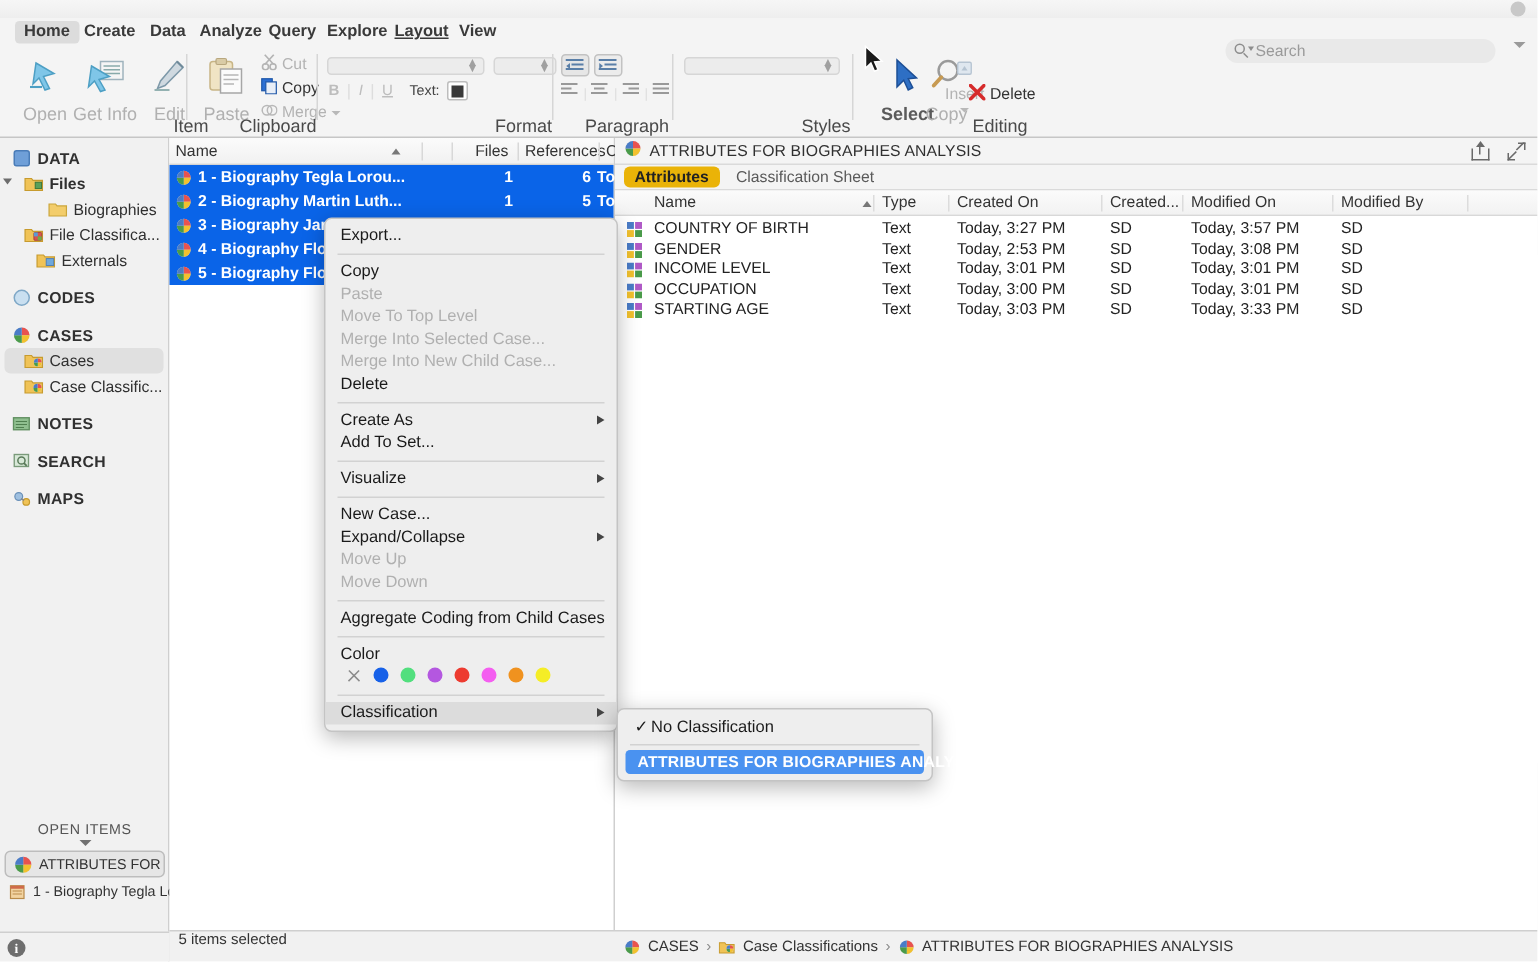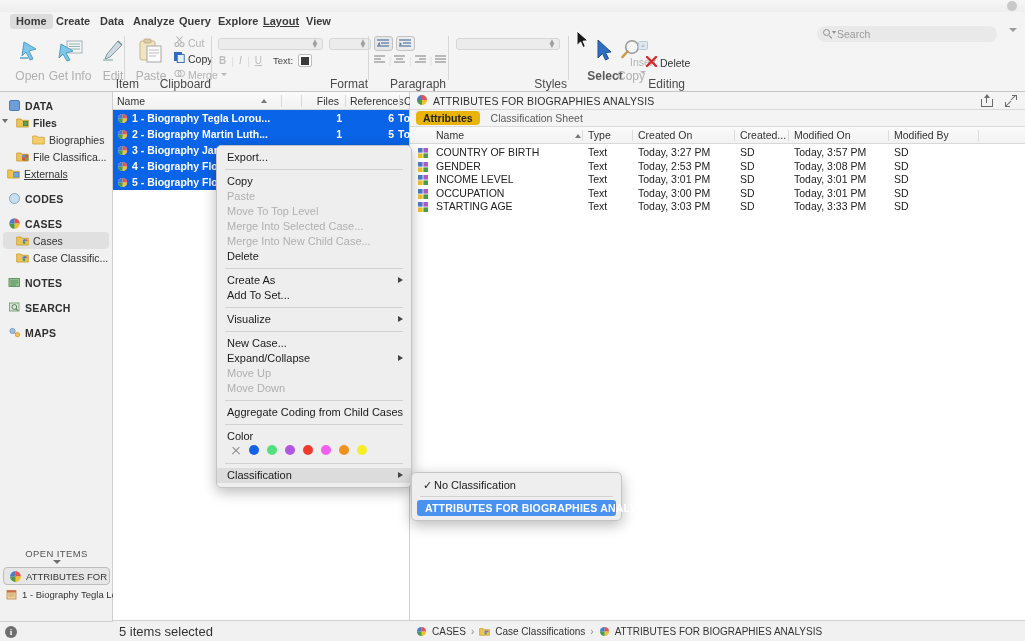--- a/index.html
+++ b/index.html
@@ -127,22 +127,22 @@
   .lrow.sel { background:#0a64e8; color:#fff; font-weight:bold; }
   .lrow .nm { position:absolute; left:4px; display:flex; align-items:center; white-space:nowrap; overflow:hidden; width:180px;}
   .lrow .nm .ic { width:11px;height:11px;margin-right:4px;flex:0 0 auto;}
   .lrow .c-files { position:absolute; left:193px; width:36px; text-align:right; }
   .lrow .c-refs { position:absolute; left:231px; width:50px; text-align:right; }
   .lrow .c-cre { position:absolute; left:285px; width:50px; text-align:left; }
 
   .statusbar {
     position:absolute; top:620px; left:113px; width:297px; height:21px;
     background:#f1f1f1; border-top:1px solid #cfcfcf;
-    display:flex; align-items:center; padding-left:6px;
-    font-size:13px; color:#333;
+    display:flex; padding-left:6px;
+    font-size:10px; color:#333;
   }
 
   
   .ctxmenu {
     position:absolute; left:216px; top:145px; width:196px;
     background:#eeeeee; border:1px solid #c4c4c4; border-radius:5px;
     box-shadow:0 4px 14px rgba(0,0,0,0.28);
     padding:4px 0; z-index:60;
   }
   .ctx-item {
@@ -511,21 +511,21 @@
         <svg width="13" height="13" viewBox="0 0 13 13">
           <path d="M0.7 3 L5 3 L6 4.3 L12.3 4.3 L12.3 11 L0.7 11 Z" fill="#f0c357" stroke="#c79b2e" stroke-width="0.8"></path>
           <rect x="6.6" y="5" width="5.2" height="5.2" rx="0.6" fill="#d9534f" stroke="#a73f3c" stroke-width="0.6"></rect>
           <rect x="6.6" y="5" width="2.6" height="2.6" fill="#5b9bd5"></rect>
           <rect x="9.2" y="7.6" width="2.6" height="2.6" fill="#70ad47"></rect>
         </svg>
       </span>
       <span>File Classifica...</span>
     </div>
 
-    <div class="nvitem sub" style="padding-left:7px;text-decoration:underline;">
+    <div class="nvitem sub" style="padding-left:24px;">
       <span class="ic">
         <svg width="13" height="13" viewBox="0 0 13 13">
           <path d="M0.7 3 L5 3 L6 4.3 L12.3 4.3 L12.3 11 L0.7 11 Z" fill="#f0c357" stroke="#c79b2e" stroke-width="0.8"></path>
           <rect x="6.8" y="5.4" width="5" height="4.6" fill="#6fa8dc" stroke="#4a7cb8" stroke-width="0.6"></rect>
         </svg>
       </span>
       <span>Externals</span>
     </div>
 
     <div class="nvitem head" style="margin-top:8px;">

